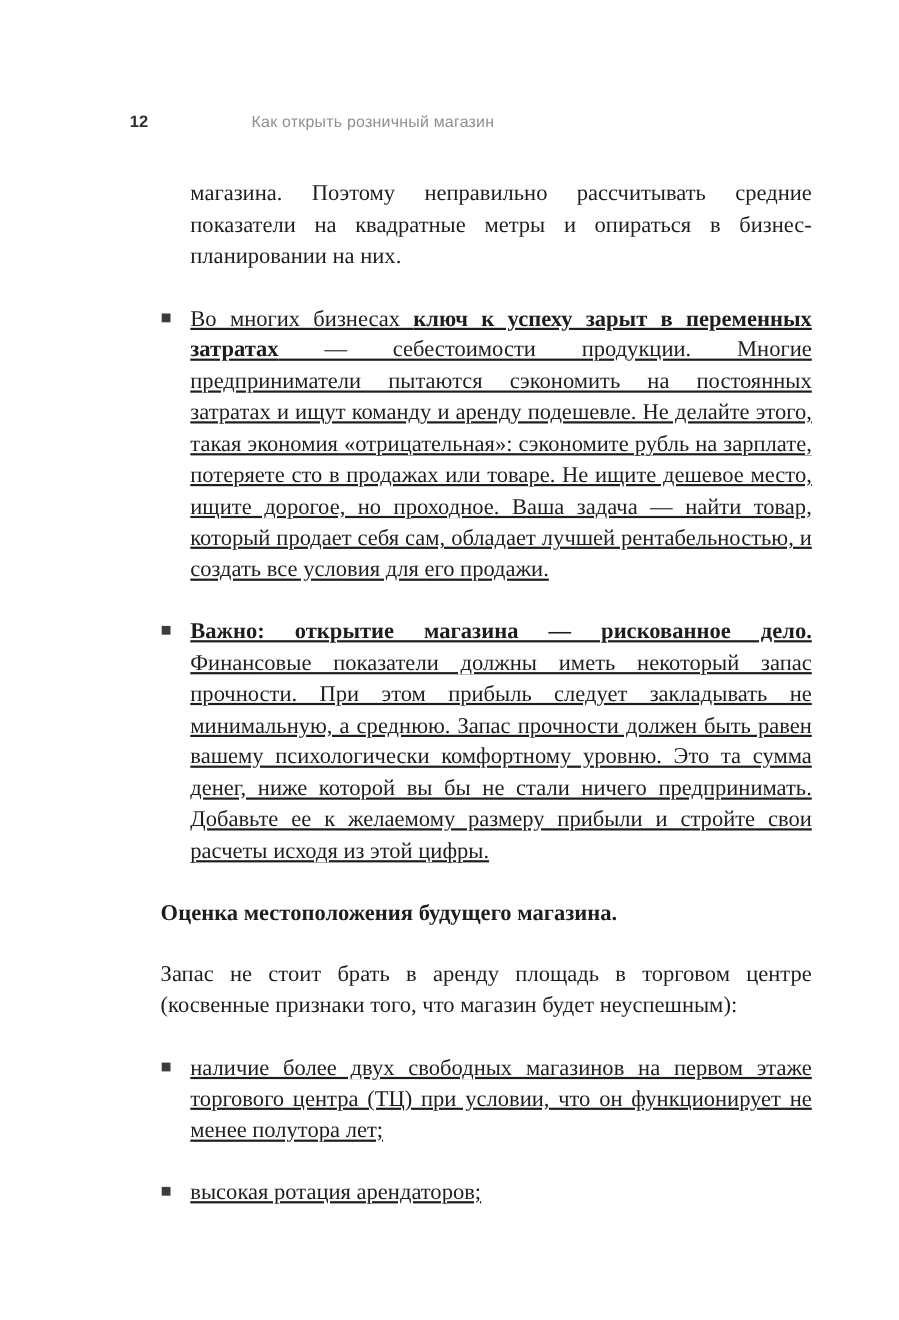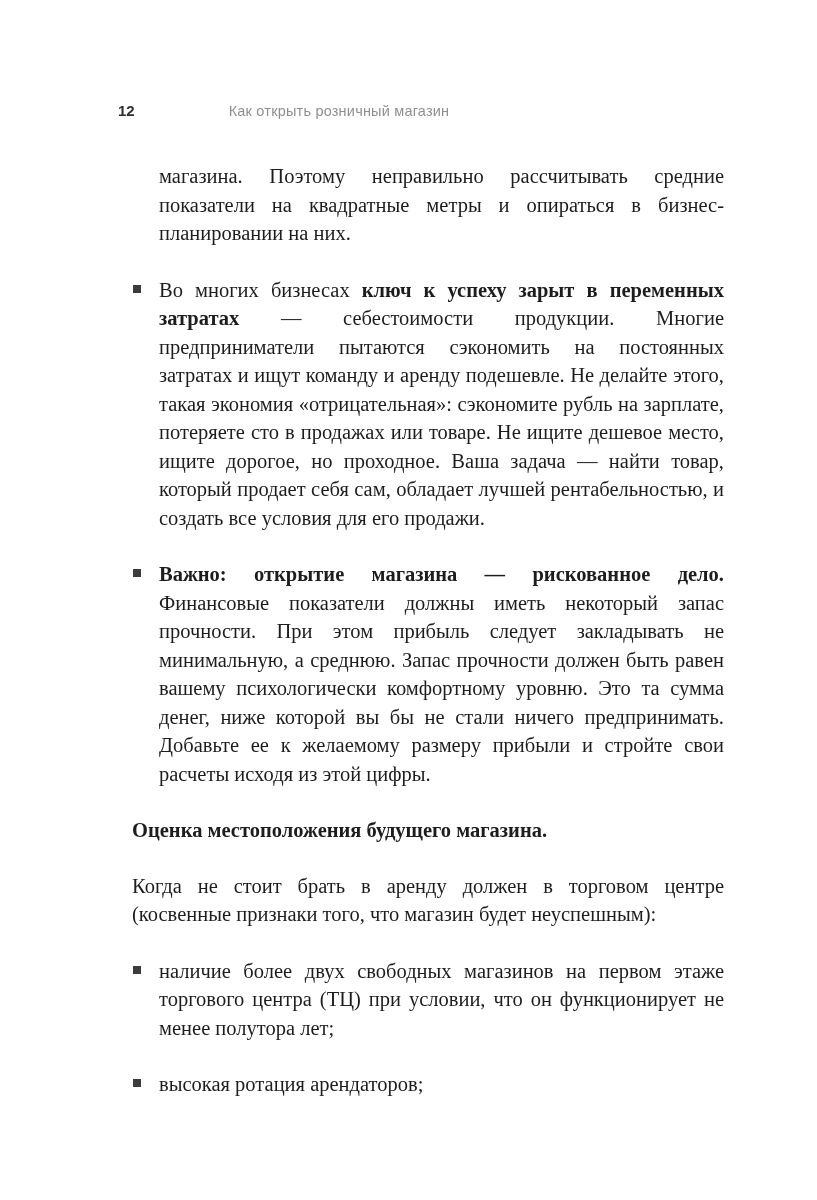--- a/index.html
+++ b/index.html
@@ -29,32 +29,33 @@
   }
   .runtitle {
     margin-left: 94px;
     font-size: 14.5px;
     color: #8f8f8f;
     letter-spacing: 0.2px;
   }
   .body-block {
     position: absolute;
     top: 162px;
-    left: 132px;
+    left: 146px;
     width: 592px;
     font-size: 20.5px;
     line-height: 28.5px;
     text-align: justify;
   }
   .para { margin: 0 0 28px 0; }
   .para.hang-indent { margin-left: 27px; }
   ul.bullets {
     list-style: none;
     margin: 0 0 28px 0;
     padding: 0;
+    text-decoration: underline;
   }
   ul.bullets li {
     position: relative;
     padding-left: 27px;
     margin: 0 0 28px 0;
   }
   ul.bullets li:last-child { margin-bottom: 0; }
   .sq {
     position: absolute;
     left: 1px;
@@ -92,21 +93,21 @@
         <span class="li-text"><span>Во многих бизнесах </span><b>ключ к успеху зарыт в переменных затратах</b><span> — себестоимости продукции. Многие предприниматели пытаются сэкономить на постоянных затратах и ищут команду и аренду подешевле. Не делайте этого, такая экономия «отрицательная»: сэкономите рубль на зарплате, потеряете сто в продажах или товаре. Не ищите дешевое место, ищите дорогое, но проходное. Ваша задача — найти товар, который продает себя сам, обладает лучшей рентабельностью, и создать все условия для его продажи.</span></span>
       </li>
       <li>
         <span class="sq"></span>
         <span class="li-text"><b>Важно: открытие магазина — рискованное дело.</b><span> Финансовые показатели должны иметь некоторый запас прочности. При этом прибыль следует закладывать не минимальную, а среднюю. Запас прочности должен быть равен вашему психологически комфортному уровню. Это та сумма денег, ниже которой вы бы не стали ничего предпринимать. Добавьте ее к желаемому размеру прибыли и стройте свои расчеты исходя из этой цифры.</span></span>
       </li>
     </ul>
 
     <h2 class="subhead">Оценка местоположения будущего магазина.</h2>
 
-    <p class="para">Когда не стоит брать в аренду должен в торговом центре (косвенные признаки того, что магазин будет неуспешным):</p>
+    <p class="para">Запас не стоит брать в аренду площадь в торговом центре (косвенные признаки того, что магазин будет неуспешным):</p>
 
     <ul class="bullets">
       <li>
         <span class="sq"></span>
         <span class="li-text"><span>наличие более двух свободных магазинов на первом этаже торгового центра (ТЦ) при условии, что он функционирует не менее полутора лет;</span></span>
       </li>
       <li>
         <span class="sq"></span>
         <span class="li-text"><span>высокая ротация арендаторов;</span></span>
       </li>

